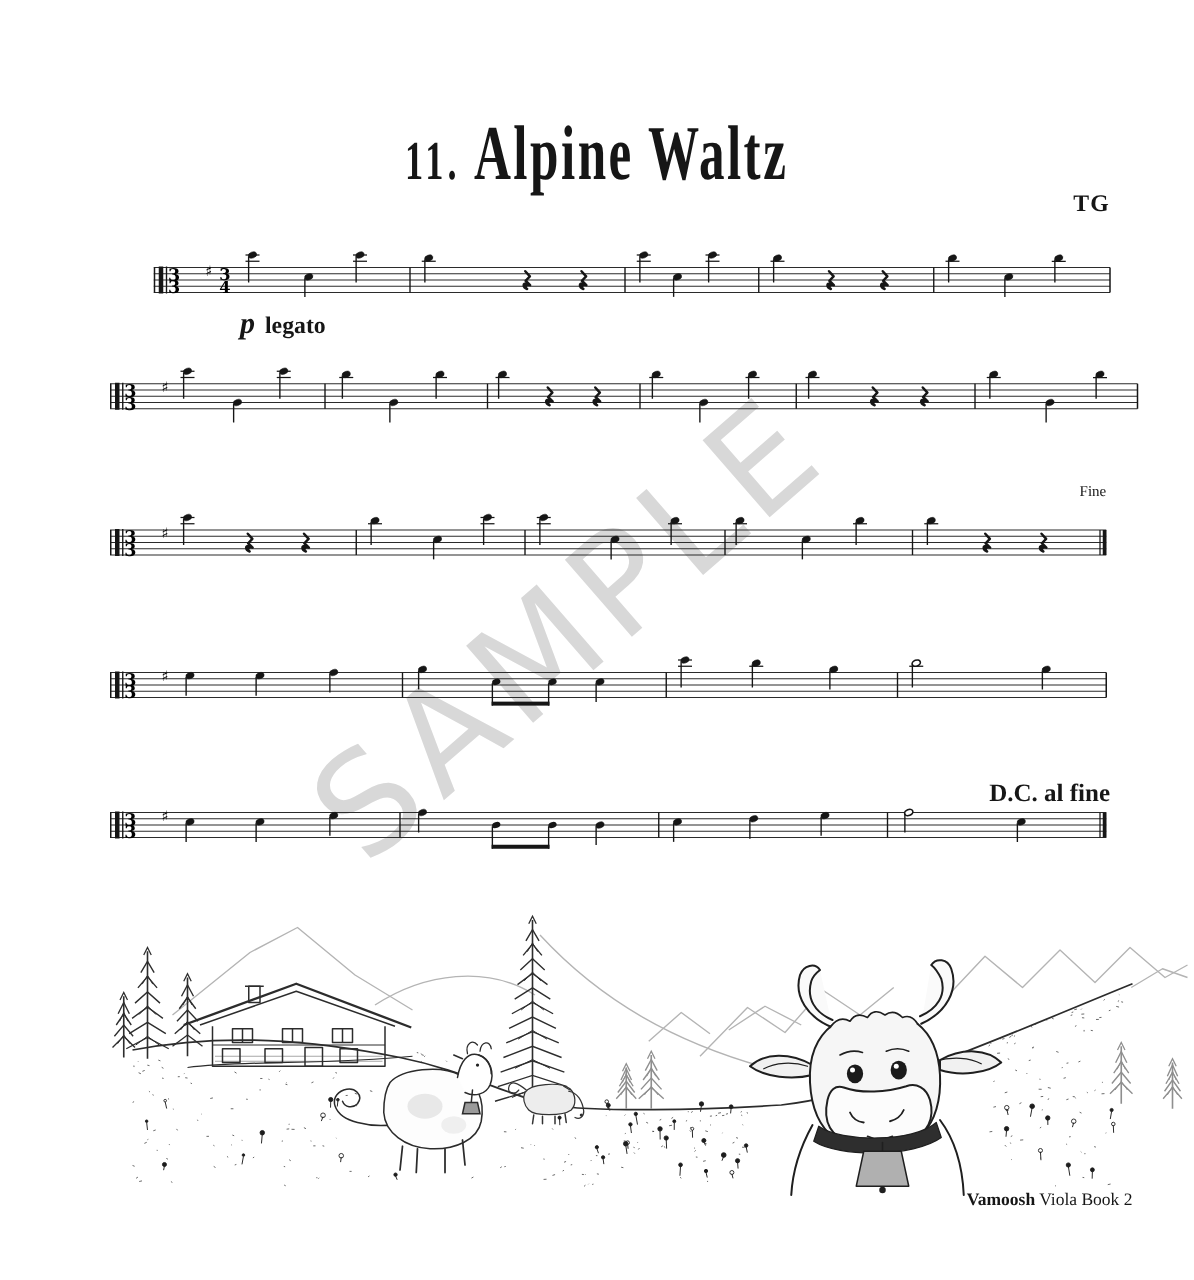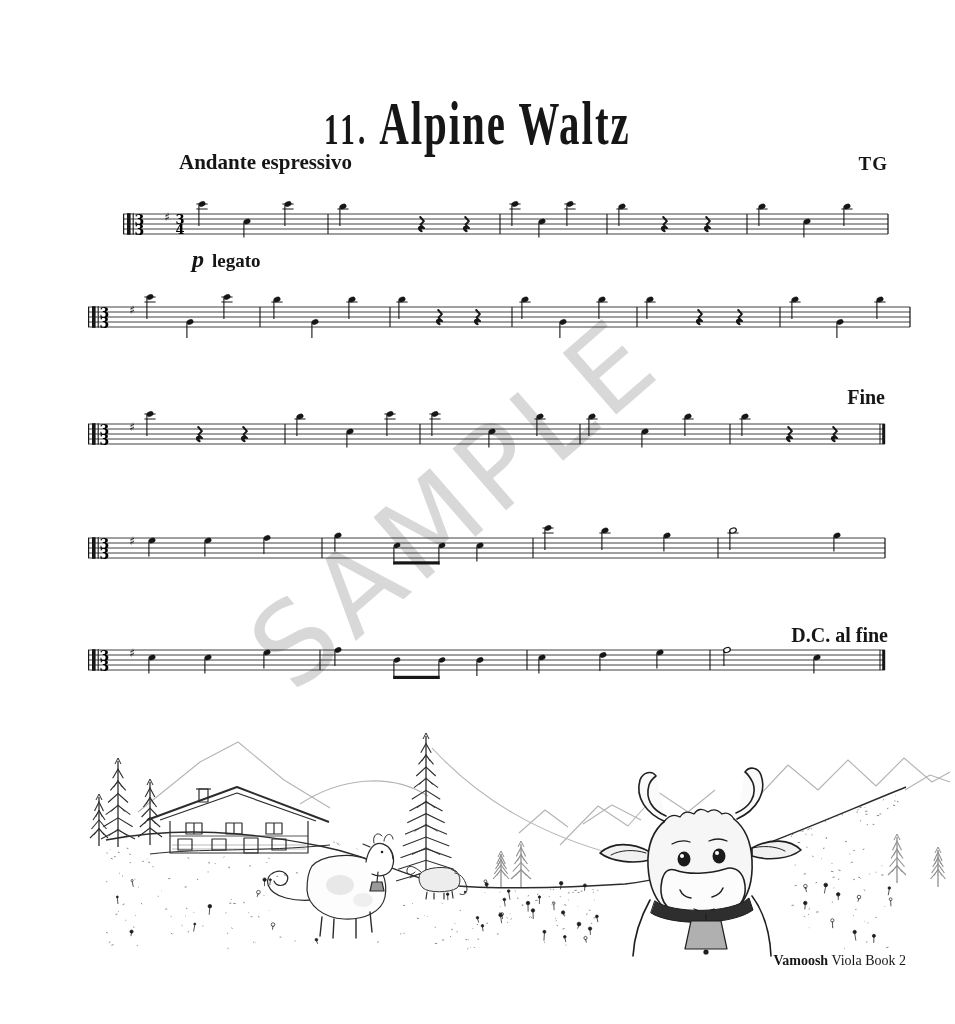--- a/index.html
+++ b/index.html
@@ -11,21 +11,21 @@
   .layer{position:absolute;left:0;top:0;z-index:1;}
   .txt{position:absolute;z-index:2;white-space:nowrap;}
   .title{top:60px;left:0;width:100%;text-align:center;font-weight:bold;font-size:62px;line-height:60px;margin-top:33px;}
   .title .inner{display:inline-block;transform:scaleX(0.66);transform-origin:center;letter-spacing:3px;}
   .title .num{font-size:44px;margin-right:16px;letter-spacing:5px;}
   .tempo{left:179px;top:150px;font-size:21px;font-weight:bold;}
   .hint{left:366px;top:156px;font-size:15.5px;font-family:"DejaVu Sans",sans-serif;letter-spacing:0.2px;}
   .composer{right:67px;top:153px;font-size:19px;font-weight:bold;letter-spacing:1px;}
   .dyn{left:192px;top:246px;font-size:19px;font-weight:bold;text-align:center;}
   .dyn .p{font-style:italic;font-size:24px;margin-right:8px;}
-  .fine{right:70px;top:386px;font-size:20px;font-weight:bold;}
+  .fine{right:70px;top:386px;font-size:12px;font-weight:normal;}
   .dc{right:67px;top:624px;font-size:20px;font-weight:bold;}
   .footer{right:49px;top:953px;font-size:14px;}
   .footer b{font-weight:bold;}
   svg text.clef3{font-family:"DejaVu Serif",serif;font-weight:bold;font-size:14px;}
   svg text.sharp{font-family:"DejaVu Sans",sans-serif;font-size:11.5px;text-anchor:middle;}
   svg text.tsig{font-family:"DejaVu Serif",serif;font-weight:bold;font-size:13px;text-anchor:middle;}
 </style>
 </head>
 <body>
 
@@ -772,21 +772,20 @@
       <path d="M655,901 C673,914 731,914 749,898 L753,910 C731,926 671,926 651,913 Z" fill="#2e2e2e" stroke-width="1"></path>
       <path d="M706,914 v7" stroke-width="1.2"></path>
       <path d="M691,921 h30 l6,28 h-42 Z" fill="#b0b0b0" stroke-width="1.2"></path>
       <circle cx="706" cy="952" r="2.6" fill="#1f1f1f" stroke="none"></circle>
     </g>
   </svg>
 
   <div class="txt title">
     <span class="inner"><span class="num">11.</span><span>Alpine Waltz</span></span>
   </div>
-  <div class="txt tempo">Andante espressivo</div>
   <div class="txt composer">TG</div>
   <div class="txt dyn">
     <span class="p">p</span><span>legato</span>
   </div>
   <div class="txt fine">Fine</div>
   <div class="txt dc">D.C. al fine</div>
   <div class="txt footer">
     <b>Vamoosh</b><span> Viola Book 2</span>
   </div>
 </div>

